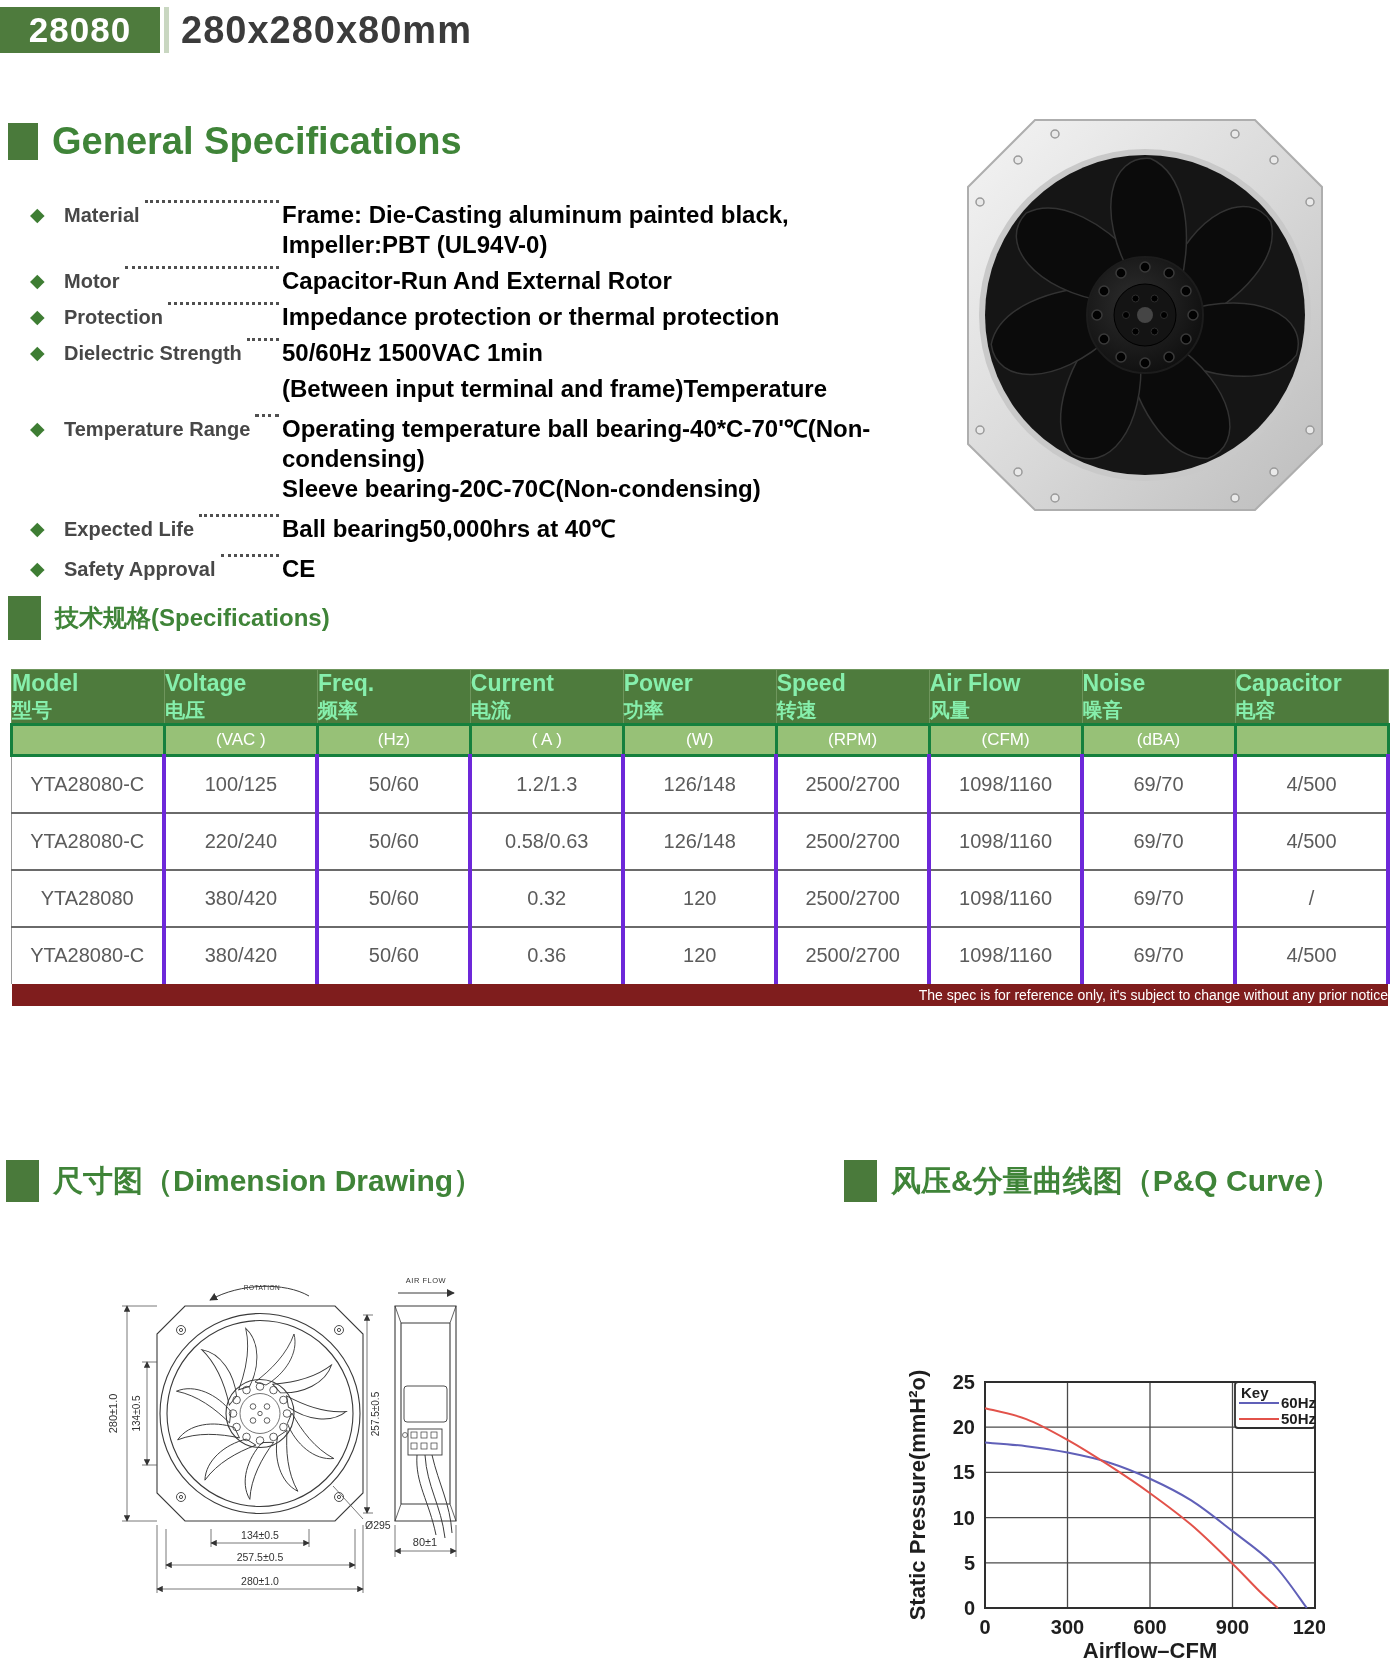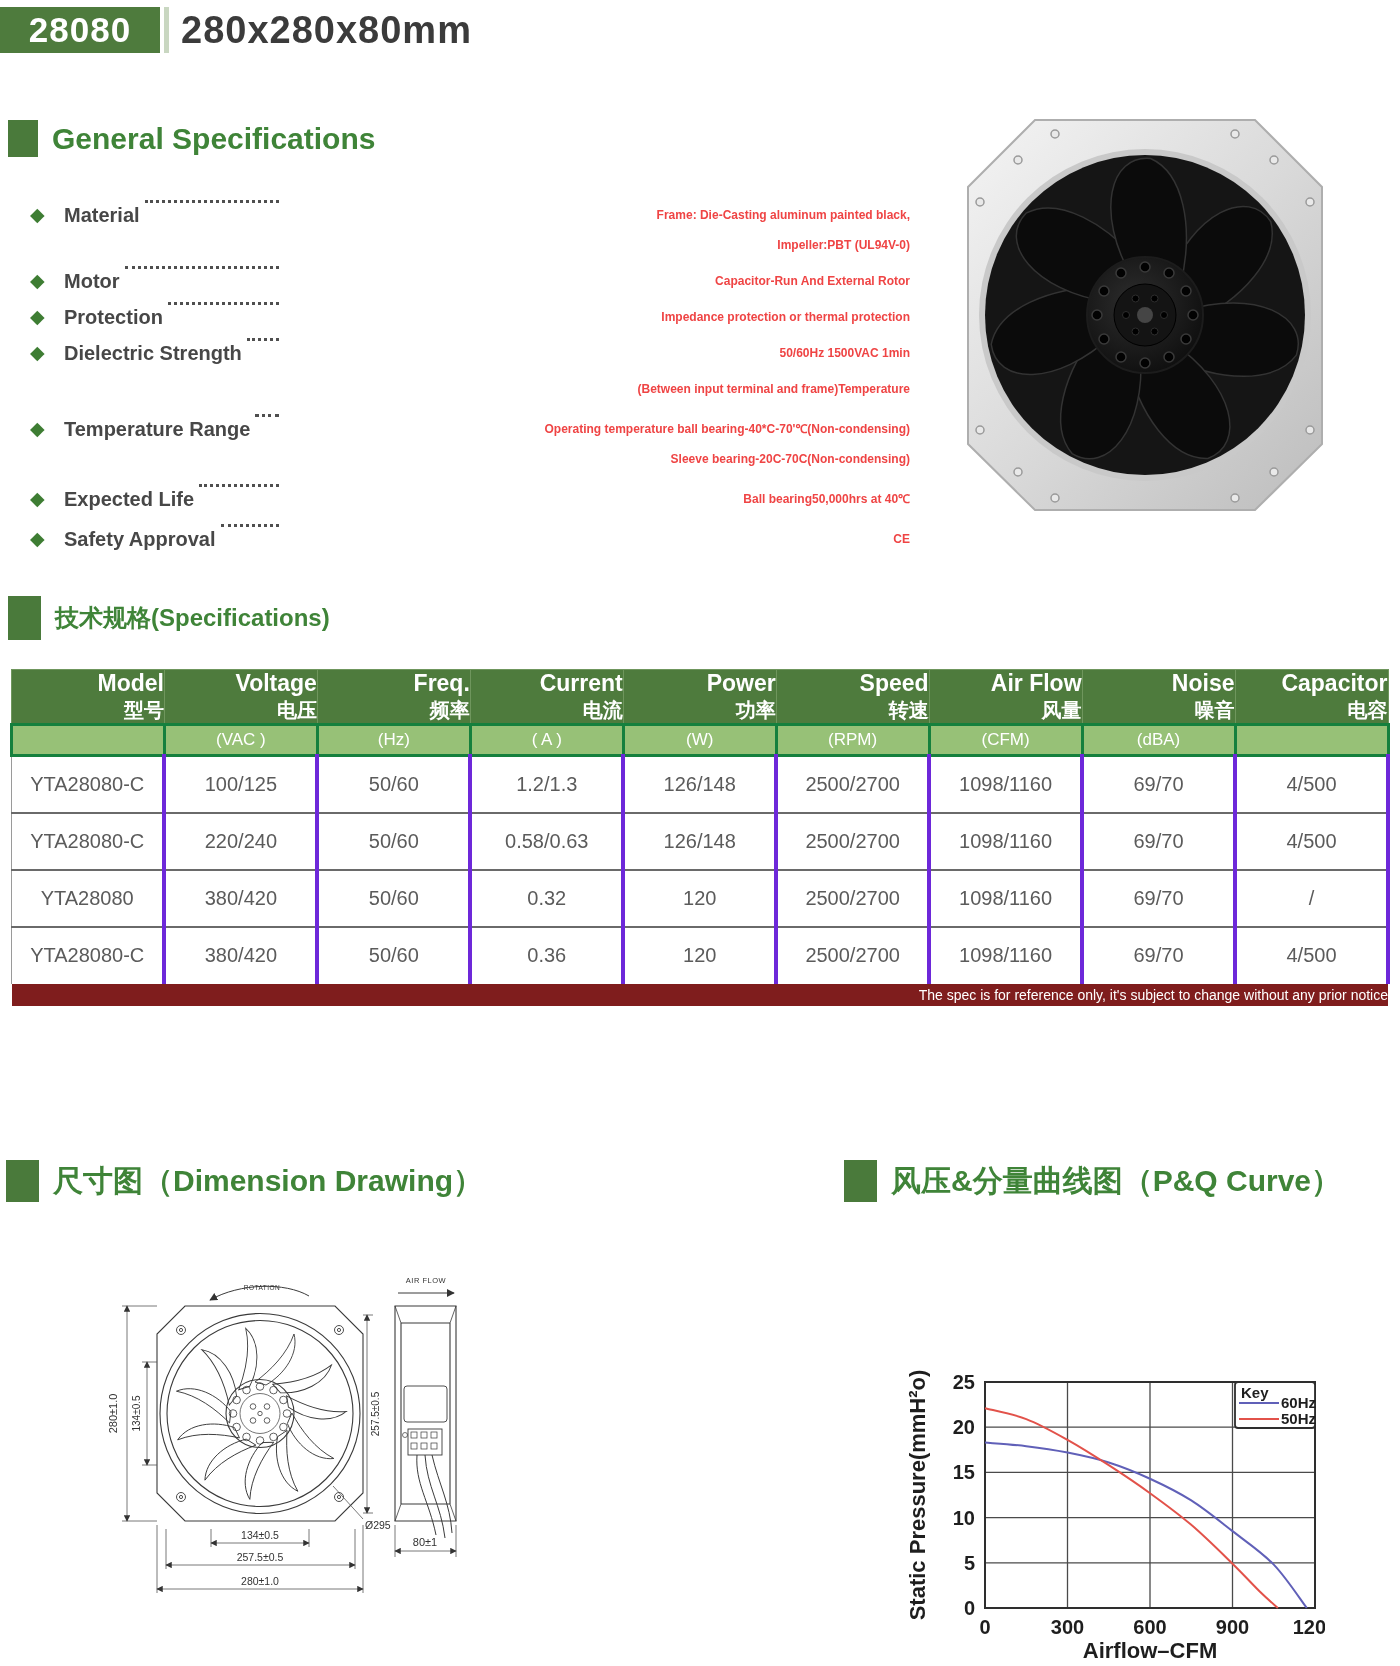--- a/index.html
+++ b/index.html
@@ -13,47 +13,47 @@
   .header-divider { width:5px; background:#c9d7c1; margin-left:4px; }
   .size-title { font-size:38px; font-weight:bold; color:#3b3b3b; display:flex;
     align-items:center; padding-left:12px; letter-spacing:1px; }
 
   
   .sec-head { position:absolute; display:flex; align-items:center; }
   .sec-sq { background:#4a7a3b; margin-right:14px; }
   .sec-title { color:#3f8438; font-weight:bold; }
   #gen-head { left:8px; top:120px; }
   #gen-head .sec-sq { width:30px; height:37px; }
-  #gen-head .sec-title { font-size:30px; }
+  #gen-head .sec-title { font-size:38px; }
   #tbl-head { left:8px; top:596px; }
   #tbl-head .sec-sq { width:33px; height:44px; }
   #tbl-head .sec-title { font-size:24px; }
   #dim-head { left:6px; top:1160px; }
   #pq-head  { left:844px; top:1160px; }
   #dim-head .sec-sq, #pq-head .sec-sq { width:33px; height:42px; }
   #dim-head .sec-title, #pq-head .sec-title { font-size:30px; }
 
   
   .spec-list { position:absolute; left:30px; top:200px; width:880px; list-style:none; }
   .spec-item { display:flex; margin-bottom:6px; }
   .spec-item.gap-top { margin-top:10px; }
   .diamond { width:34px; color:#3e7d33; font-size:19px; line-height:30px; }
   .lblwrap { width:218px; display:flex; align-items:flex-start; }
   .spec-label { font-weight:bold; color:#474747; font-size:20px; line-height:30px; white-space:nowrap; }
   .leader { flex:1; border-bottom:3px dotted #4f4f4f; margin:0 3px 9px 5px; min-width:12px; }
-  .spec-value { flex:1; font-weight:bold; color:#ef4444; font-size:12px; line-height:30px;text-align:right; }
+  .spec-value { flex:1; font-weight:bold; color:#000000; font-size:24px; line-height:30px; }
   .val2.spaced { margin-top:6px; }
 
   
   .fan-photo { position:absolute; left:960px; top:112px; width:372px; height:400px; }
 
   
   .spec-table { position:absolute; left:10px; top:669px; width:1380px;
     border-collapse:collapse; table-layout:fixed; }
-  .spec-table th { background:#4e7b3d; color:#ffffff; height:48px; text-align:right;
+  .spec-table th { background:#4e7b3d; color:#86efac; height:48px; text-align:left;
     border:1px solid #6f965d; vertical-align:middle; }
   .th-en { display:block; font-size:23px; font-weight:bold; line-height:27px; }
   .th-zh { display:block; font-size:20px; font-weight:bold; line-height:26px; }
   .units-row td { background:#97c177; color:#fff; height:31px; text-align:center;
     font-size:17px; border:3px solid #15803d; }
   .data-row td { height:57px; text-align:center; font-size:20px; color:#5b5b5b;
     border-left:1px solid #9a9a9a; border-right:4px solid #6d28d9; border-top:2px solid #6a6a6a;
     background:#fff; }
   .data-row:first-child td { border-top:2px solid #4a4a4a; }
   .note-row td { background:#7f1d1d; color:#fff; font-size:14px; height:22px;

